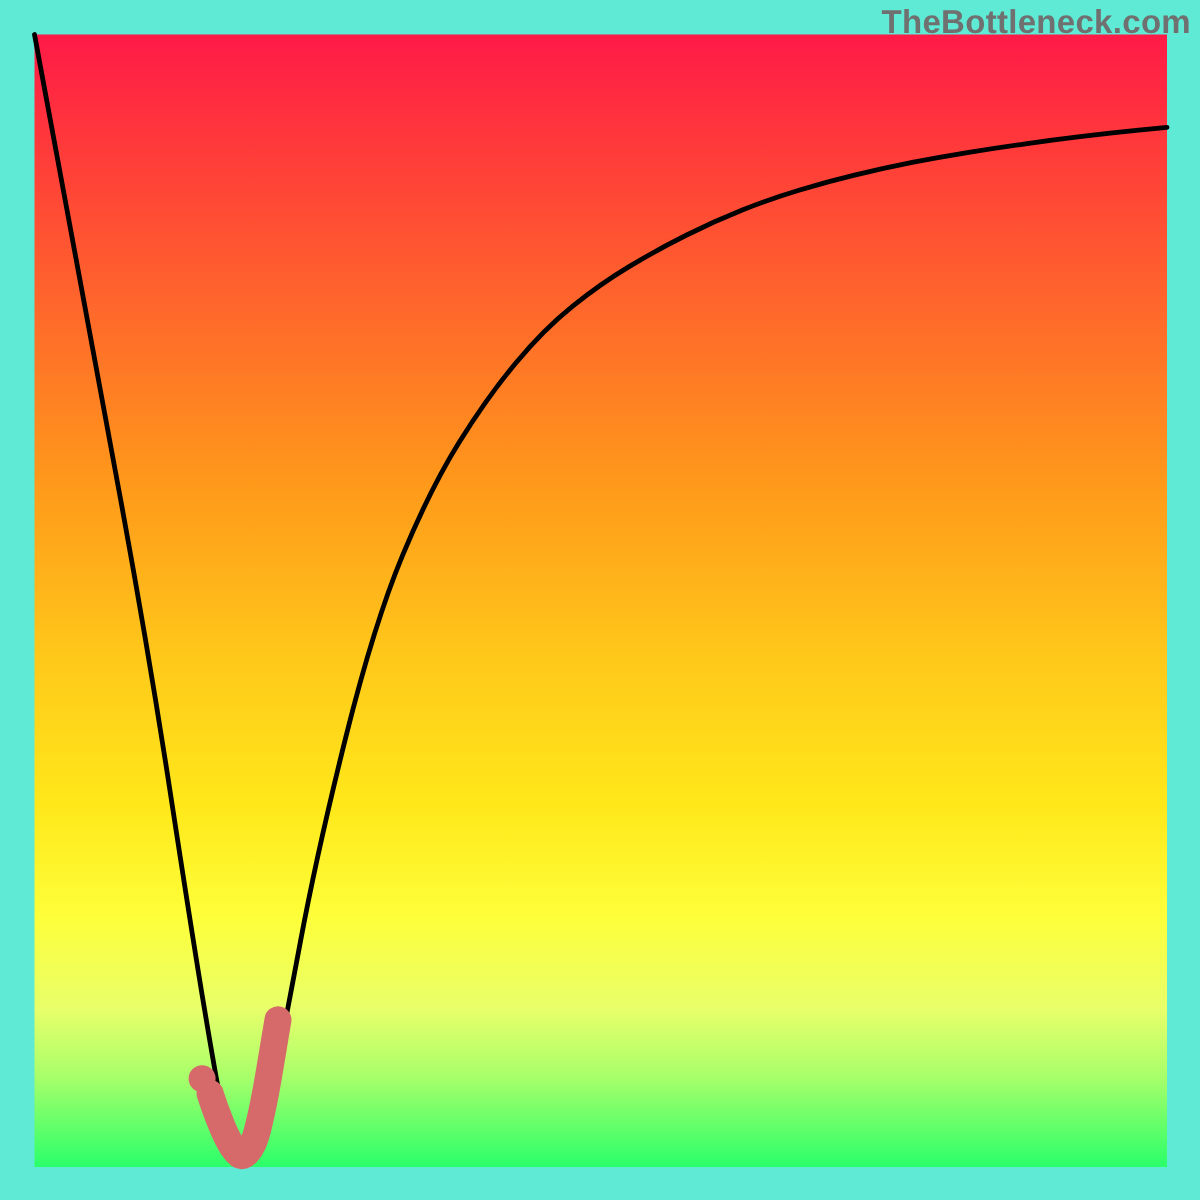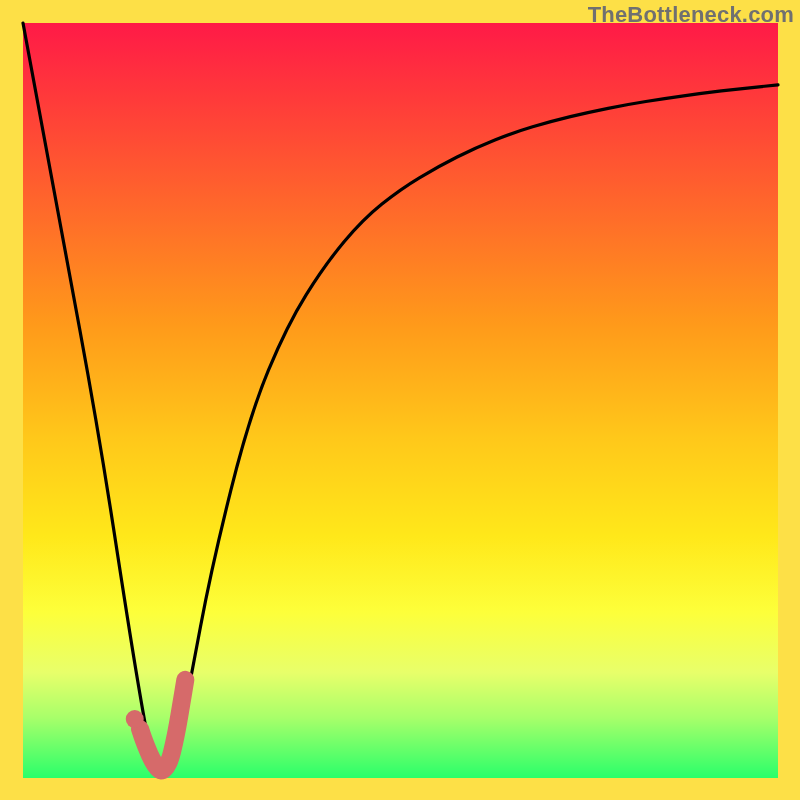--- a/index.html
+++ b/index.html
@@ -10,21 +10,21 @@
     background: #000;
     overflow: hidden;
     font-family: Arial, Helvetica, sans-serif;
   }
   .frame {
     position: absolute;
     left: 0;
     top: 0;
     width: 800px;
     height: 800px;
-    background: #fde047;
+    background: #5eead4;
   }
   .plot-area {
     position: absolute;
     left: 23px;
     top: 23px;
     width: 755px;
     height: 755px;
     
     background: linear-gradient(to bottom,
        #ff1a47 0%,

